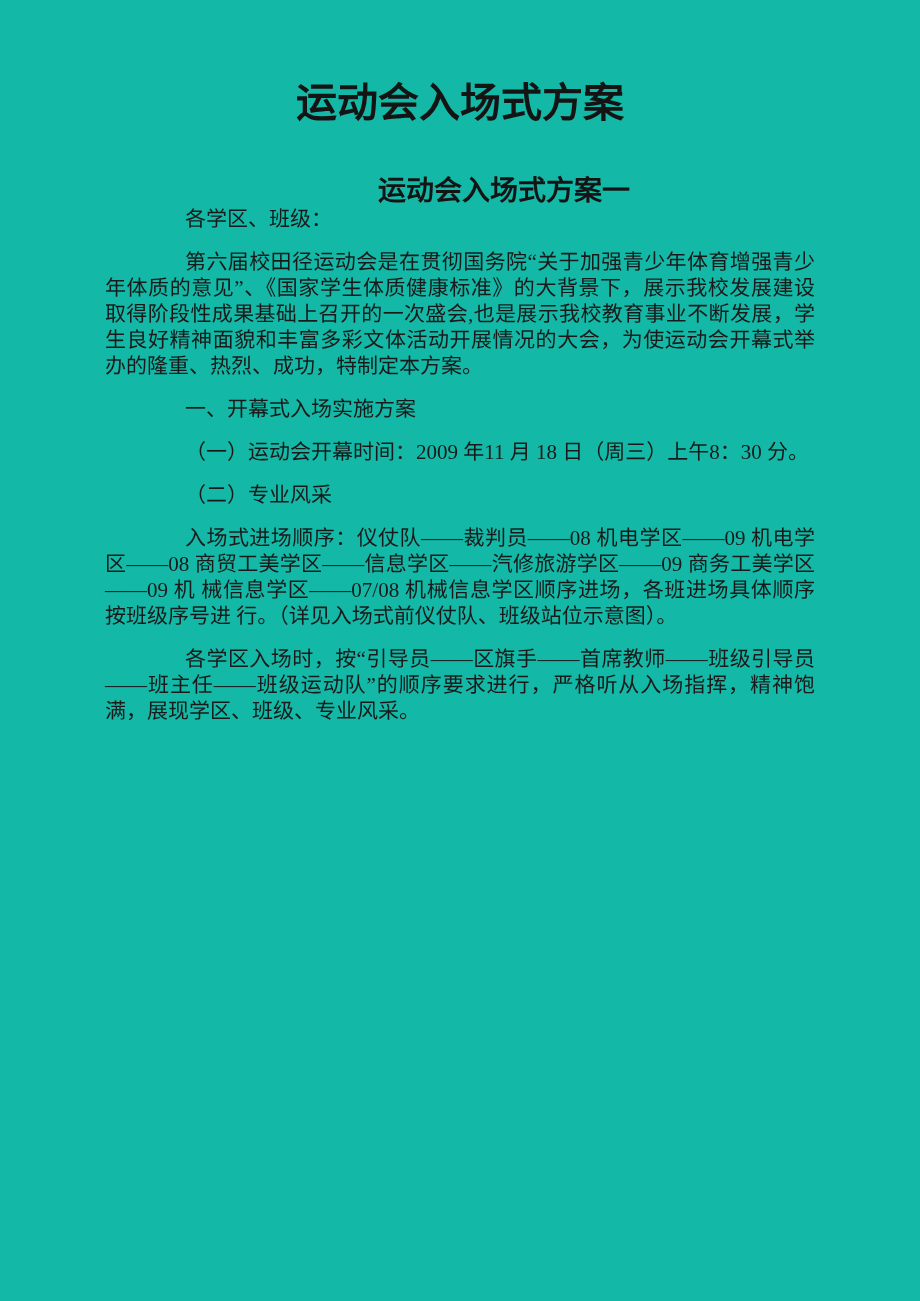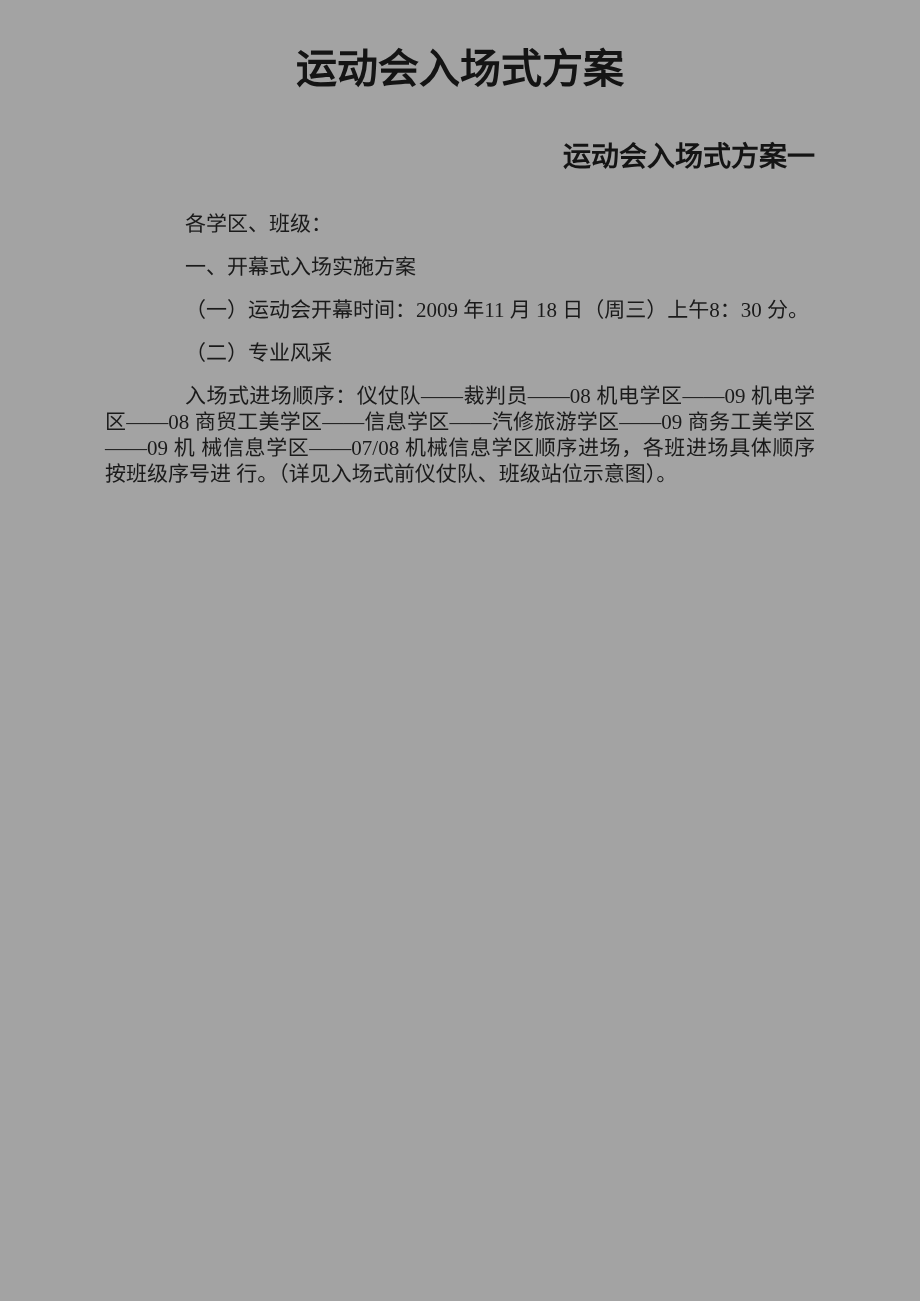--- a/index.html
+++ b/index.html
@@ -11,42 +11,41 @@
     width: 920px;
     height: 1301px;
     color: #161616;
     font-family: "Liberation Serif", "DejaVu Serif", serif;
     overflow: hidden;
   }
   .page {
     box-sizing: border-box;
     width: 920px;
     height: 1301px;
-    padding: 46px 105px 0 105px;
-    background: #a3a3a3;
+    padding: 80px 105px 0 105px;
+    background: #14b8a6;
   }
   .doc-title {
     margin: 0;
     font-size: 41px;
     line-height: 46px;
     font-weight: 700;
     text-align: center;
     letter-spacing: 0px;
     color: #141414;
   }
   .doc-subtitle {
     margin: 49px 0 0 88px; 
     font-size: 28px;
     line-height: 31px;
     font-weight: 700;
-    text-align: right;
+    text-align: center;
     color: #141414;
   }
   .doc-body {
-    margin-top: 39px;
   }
   .doc-body p {
     margin: 17px 0 0 0;
     font-size: 21px;
     line-height: 26px;
     text-indent: 80px;
     text-align: justify;
     color: #1a1a1a;
   }
   .doc-body p:first-child {
@@ -57,28 +56,30 @@
 <body>
 
 <div class="page">
   <h1 class="doc-title">运动会入场式方案</h1>
 
   <h2 class="doc-subtitle">运动会入场式方案一</h2>
 
   <div class="doc-body">
     <p>各学区、班级：</p>
 
+    <p>第六届校田径运动会是在贯彻国务院“关于加强青少年体育增强青少年体质的意见”、《国家学生体质健康标准》的大背景下，展示我校发展建设取得阶段性成果基础上召开的一次盛会,也是展示我校教育事业不断发展，学生良好精神面貌和丰富多彩文体活动开展情况的大会，为使运动会开幕式举办的隆重、热烈、成功，特制定本方案。</p>
 
     <p>一、开幕式入场实施方案</p>
 
     <p>（一）运动会开幕时间：2009 年11 月 18 日（周三）上午8：30 分。</p>
 
 
 
 
     <p>（二）专业风采</p>
 
     <p>入场式进场顺序：仪仗队——裁判员——08 机电学区——09 机电学区——08 商贸工美学区——信息学区——汽修旅游学区——09 商务工美学区——09 机 械信息学区——07/08 机械信息学区顺序进场，各班进场具体顺序按班级序号进 行。（详见入场式前仪仗队、班级站位示意图）。</p>
 
 
 
+    <p>各学区入场时，按“引导员——区旗手——首席教师——班级引导员——班主任——班级运动队”的顺序要求进行，严格听从入场指挥，精神饱满，展现学区、班级、专业风采。</p>
   </div>
 </div>
 
 </body></html>

